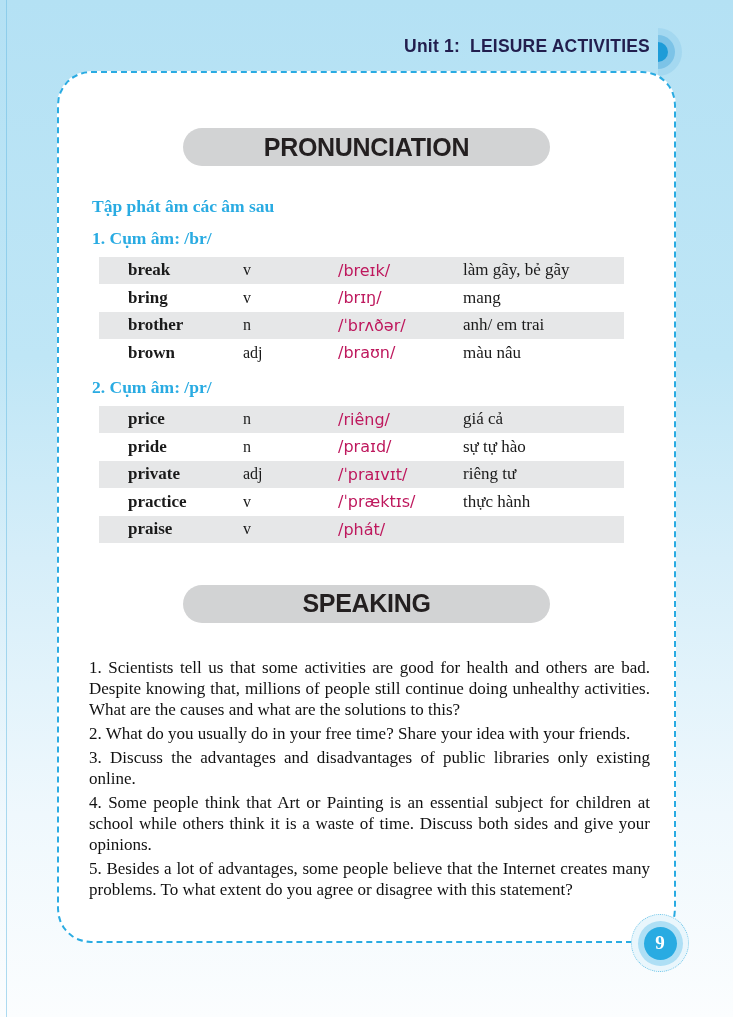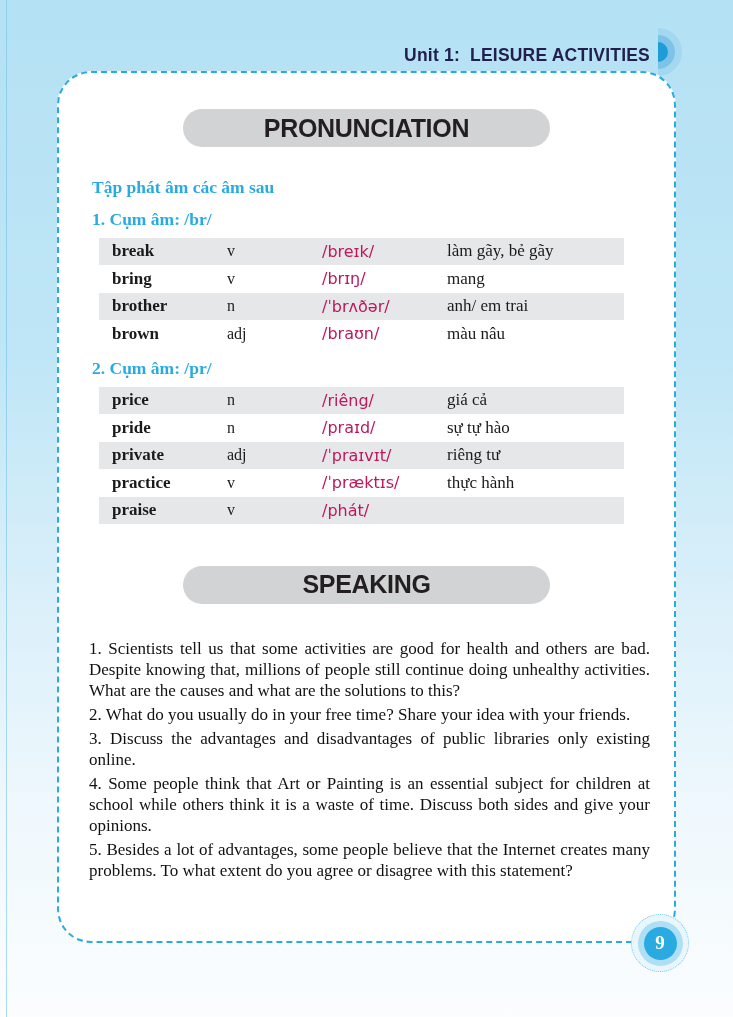--- a/index.html
+++ b/index.html
@@ -4,43 +4,43 @@
 <style>
   html,body{margin:0;padding:0;}
   body{
     width:733px;height:1017px;position:relative;overflow:hidden;
     background:linear-gradient(180deg,#b4e1f4 0%,#bfe6f6 35%,#d6eef9 55%,#eff8fd 80%,#fbfdfe 100%);
     font-family:"Liberation Serif","DejaVu Serif",serif;
     -webkit-font-smoothing:antialiased;
   }
   .edge-line{position:absolute;left:6px;top:0;width:1px;height:100%;background:rgba(110,190,228,.55);}
   
-  .unit-header{position:absolute;top:45px;right:83px;white-space:pre;
+  .unit-header{position:absolute;top:36px;right:83px;white-space:pre;
     font-family:"Liberation Sans","DejaVu Sans",sans-serif;
     font-weight:bold;font-size:17.5px;letter-spacing:.2px;color:#221e4e;}
   .unit-deco{position:absolute;top:28px;left:658px;width:26px;height:48px;}
   .unit-deco .half{position:absolute;left:0;}
   .half.h1{width:24px;height:48px;top:0;background:#a4d8f0;border-radius:0 24px 24px 0;}
   .half.h2{width:17px;height:34px;top:7px;background:#7cc3e7;border-radius:0 17px 17px 0;}
   .half.h3{width:10px;height:20px;top:14px;background:#1d9cd8;border-radius:0 10px 10px 0;}
   
   .frame{position:absolute;left:57px;top:71px;width:619px;height:872px;box-sizing:border-box;
     background:#ffffff;border:2px dashed #29abe2;border-radius:34px;}
   
-  .banner{width:367px;height:38px;margin:36px auto 0 auto;background:#d2d3d4;border-radius:19px;
+  .banner{width:367px;height:38px;margin:55px auto 0 auto;background:#d2d3d4;border-radius:19px;
     display:flex;align-items:center;justify-content:center;}
   .banner span{font-family:"Liberation Sans","DejaVu Sans",sans-serif;font-weight:bold;
     font-size:25px;letter-spacing:-.3px;color:#231f20;}
   
   .intro{margin:30px 0 0 33px;color:#29abe2;font-weight:bold;font-size:17.5px;}
   .group-heading{margin:11px 0 8px 33px;color:#29abe2;font-weight:bold;font-size:17.5px;}
   
   .vocab-table{margin-left:40px;width:525px;}
   .vocab-row{display:grid;grid-template-columns:115px 95px 125px 1fr;align-items:center;
-    height:26.5px;margin-bottom:1px;padding-left:13px;box-sizing:border-box;}
+    height:26.5px;margin-bottom:1px;padding-left:29px;box-sizing:border-box;}
   .vocab-row.alt{background:#e6e7e8;}
   .cell-word{font-weight:bold;font-size:17px;color:#1a1a1a;}
   .cell-pos{font-size:16px;color:#1a1a1a;}
   .cell-ipa{font-family:"DejaVu Sans",sans-serif;font-size:16px;color:#be185d;}
   .cell-meaning{font-size:17px;color:#1a1a1a;}
   
   .speaking-banner{margin-top:42px;}
   .speaking-list{margin:34px 24px 0 30px;}
   .speaking-item{font-size:17px;line-height:21px;color:#111;text-align:justify;margin:0 0 3px 0;}
   

